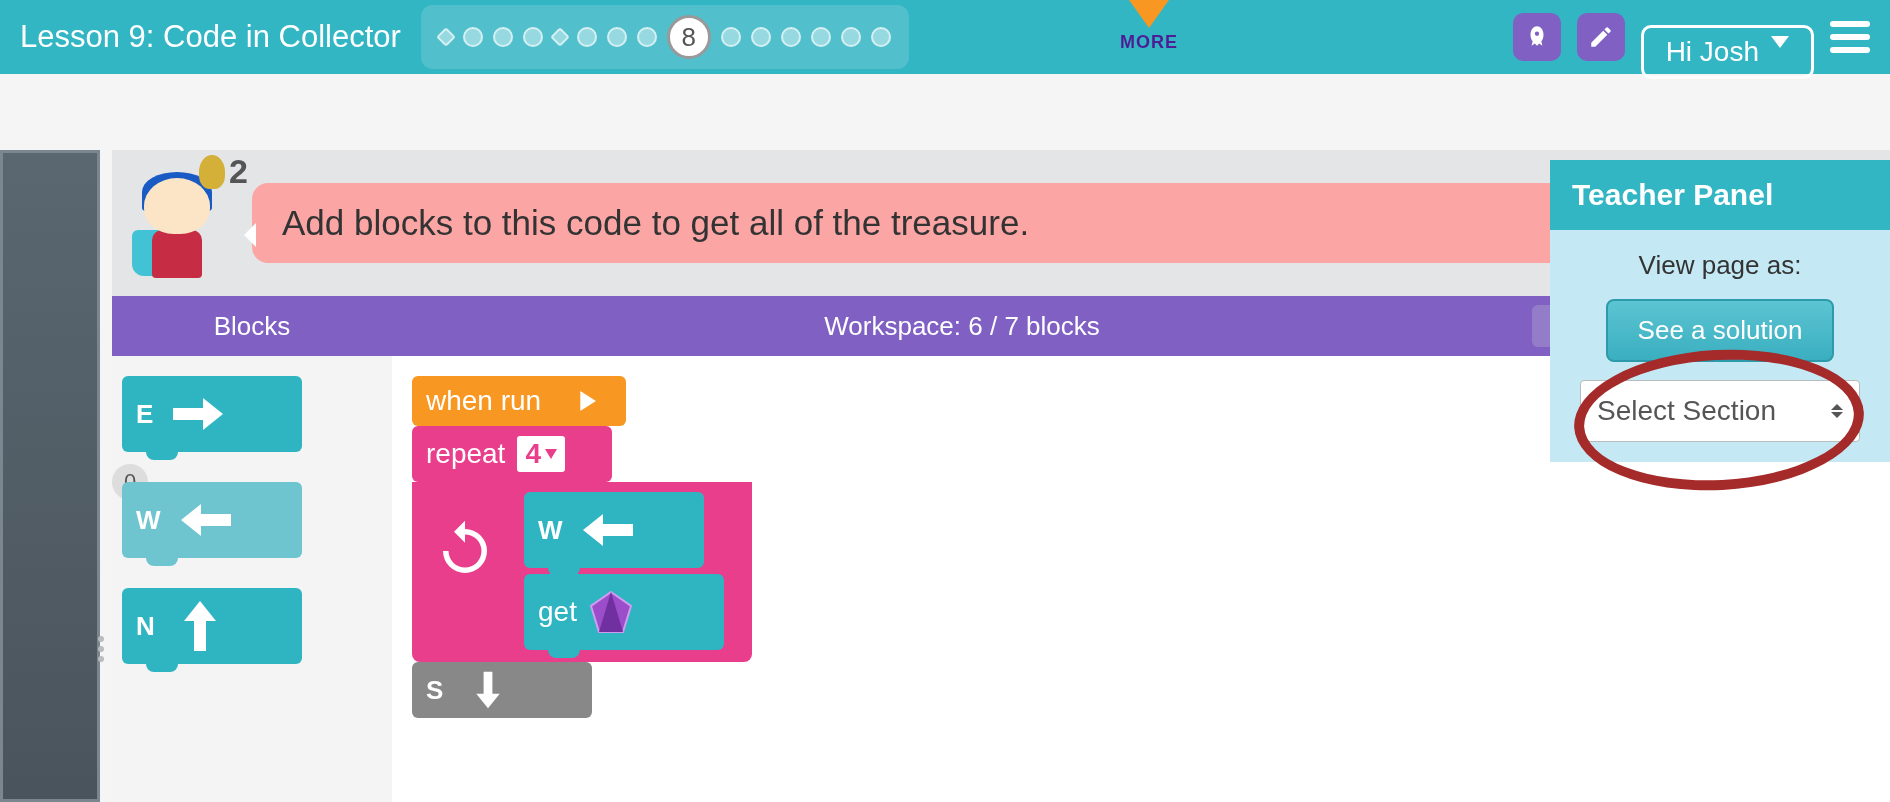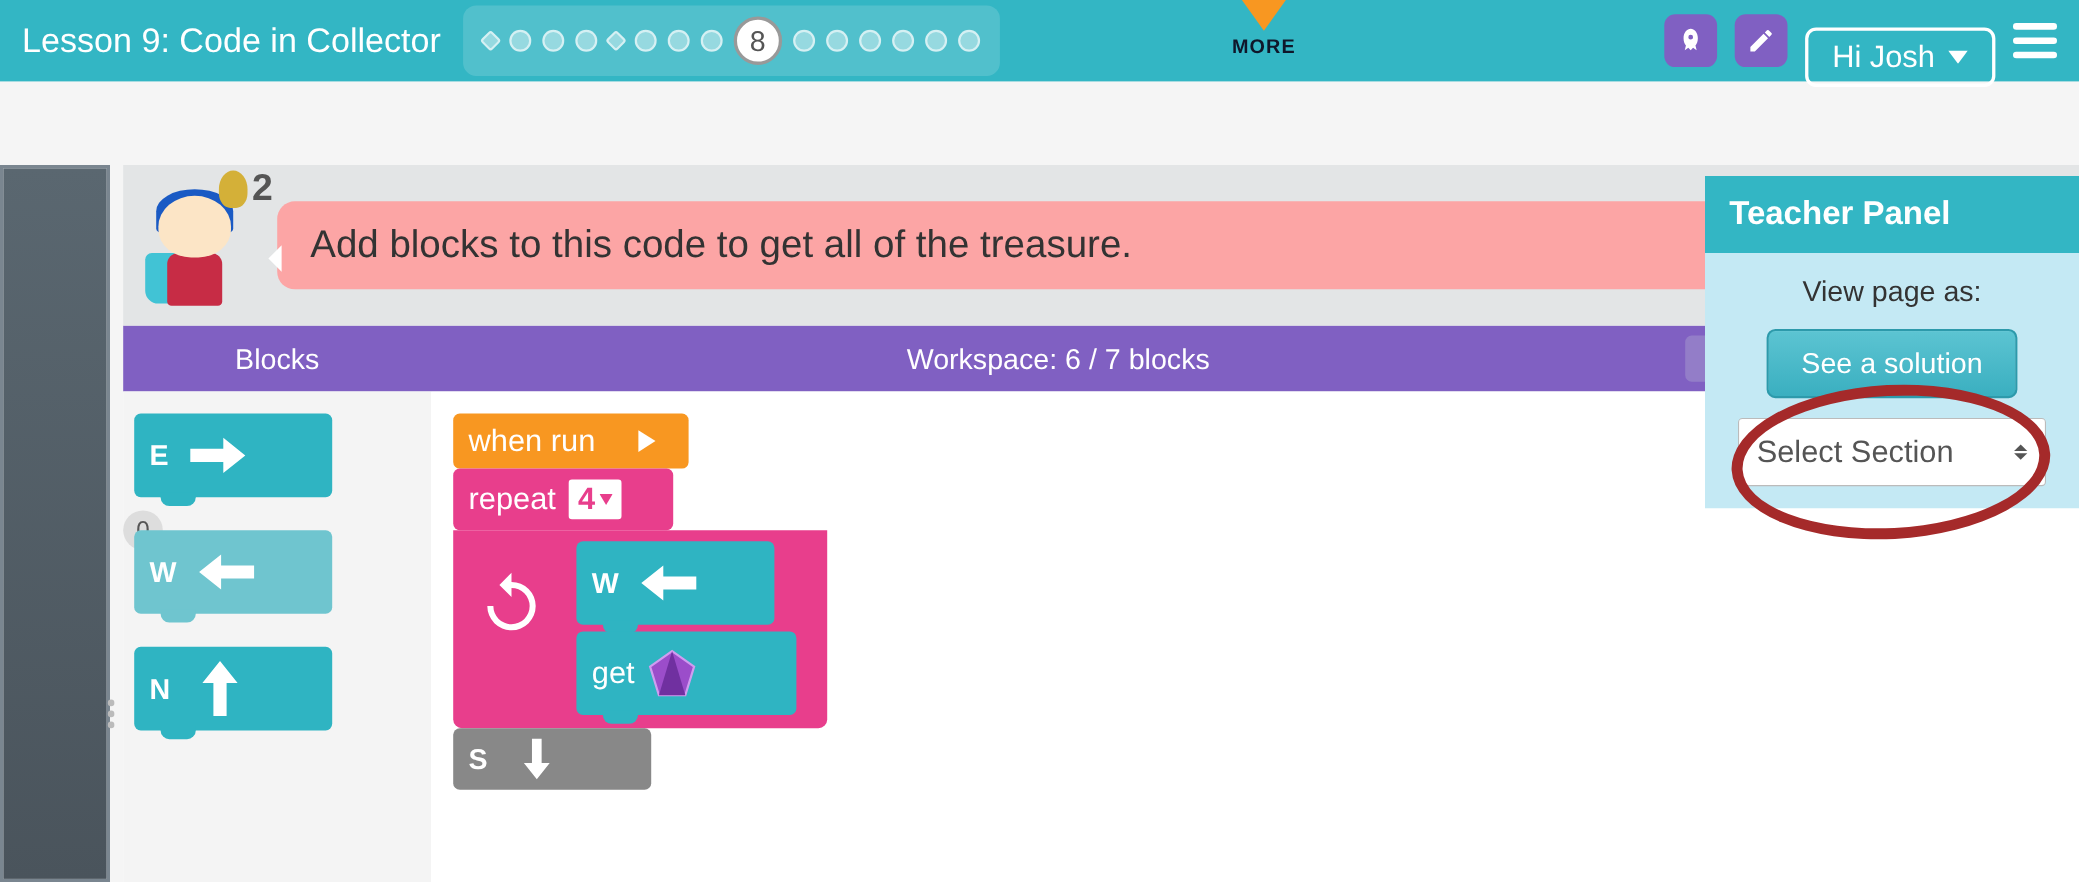--- a/index.html
+++ b/index.html
@@ -62,21 +62,21 @@
       flex-direction: column;
       align-items: center;
     }
     .more-marker .arrow-down {
       width: 0; height: 0;
       border-left: 20px solid transparent;
       border-right: 20px solid transparent;
       border-top: 28px solid #f89721;
     }
     .more-marker .label {
-      color: #0f172a;
+      color: #4c1d95;
       font-size: 18px;
       font-weight: 700;
       letter-spacing: 1px;
       margin-top: 4px;
     }
     .header-right {
       position: absolute;
       right: 20px;
       display: flex;
       align-items: center;
@@ -91,21 +91,21 @@
       align-items: center;
       justify-content: center;
     }
     .user-pill {
       border: 3px solid #fff;
       border-radius: 10px;
       color: #fff;
       font-size: 28px;
       padding: 8px 22px;
       display: flex;
-      align-items: center;
+      align-items: flex-start;
       gap: 12px;
       margin-top: 29px;
     }
     .hamburger {
       display: flex;
       flex-direction: column;
       gap: 7px;
     }
     .hamburger span {
       width: 40px;

